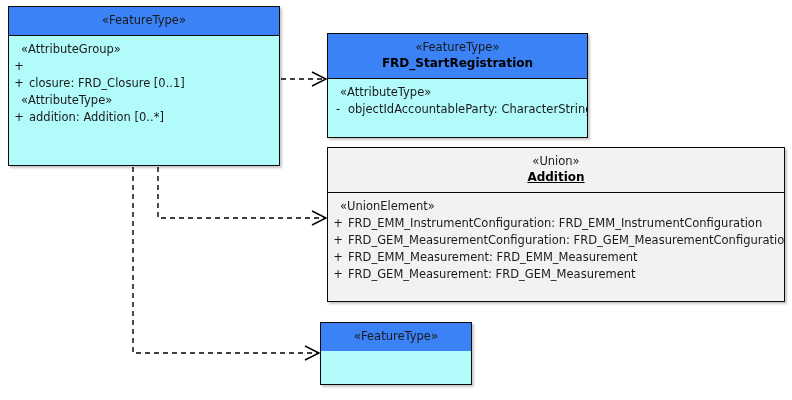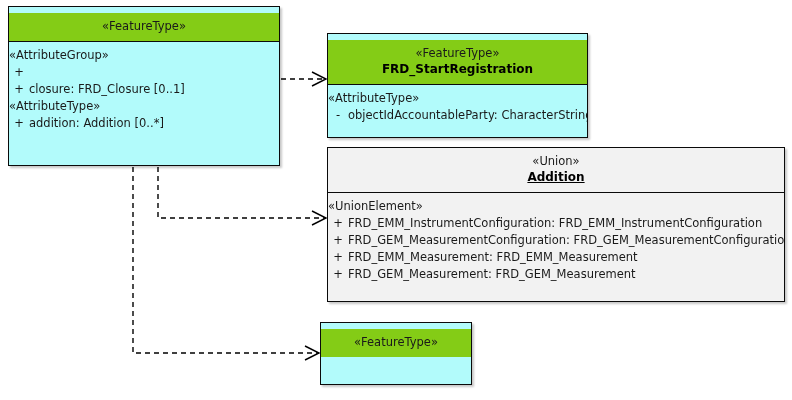--- a/index.html
+++ b/index.html
@@ -41,21 +41,21 @@
     overflow: hidden;
   }
   .uml-class.cyan { background: #b2fbfb; }
   .uml-class.plain { background: #f2f2f2; }
 
   .uml-header {
     box-sizing: border-box;
     text-align: center;
     padding: 6px 4px 7px 4px;
   }
-  .uml-class.cyan .uml-header { background: #84cc16; margin-top: 6px; }
+  .uml-class.cyan .uml-header { background: #3b82f6; }
   .uml-class.plain .uml-header { background: #f2f2f2; }
 
   .stereotype {
     font-size: 11.5px;
     color: #1a1a1a;
     line-height: 15px;
     white-space: nowrap;
   }
   .class-name {
     font-size: 12px;
@@ -77,20 +77,21 @@
     box-sizing: border-box;
     padding: 5px 0 6px 0;
   }
   .uml-class.cyan .uml-body { background: #b2fbfb; }
   .uml-class.plain .uml-body { background: #f2f2f2; }
 
   .group-label {
     font-size: 11.5px;
     color: #1a1a1a;
     line-height: 17px;
+    padding-left: 12px;
     white-space: nowrap;
   }
 
   .attr-row {
     display: flex;
     align-items: baseline;
     line-height: 17px;
     white-space: nowrap;
   }
   .attr-vis {

